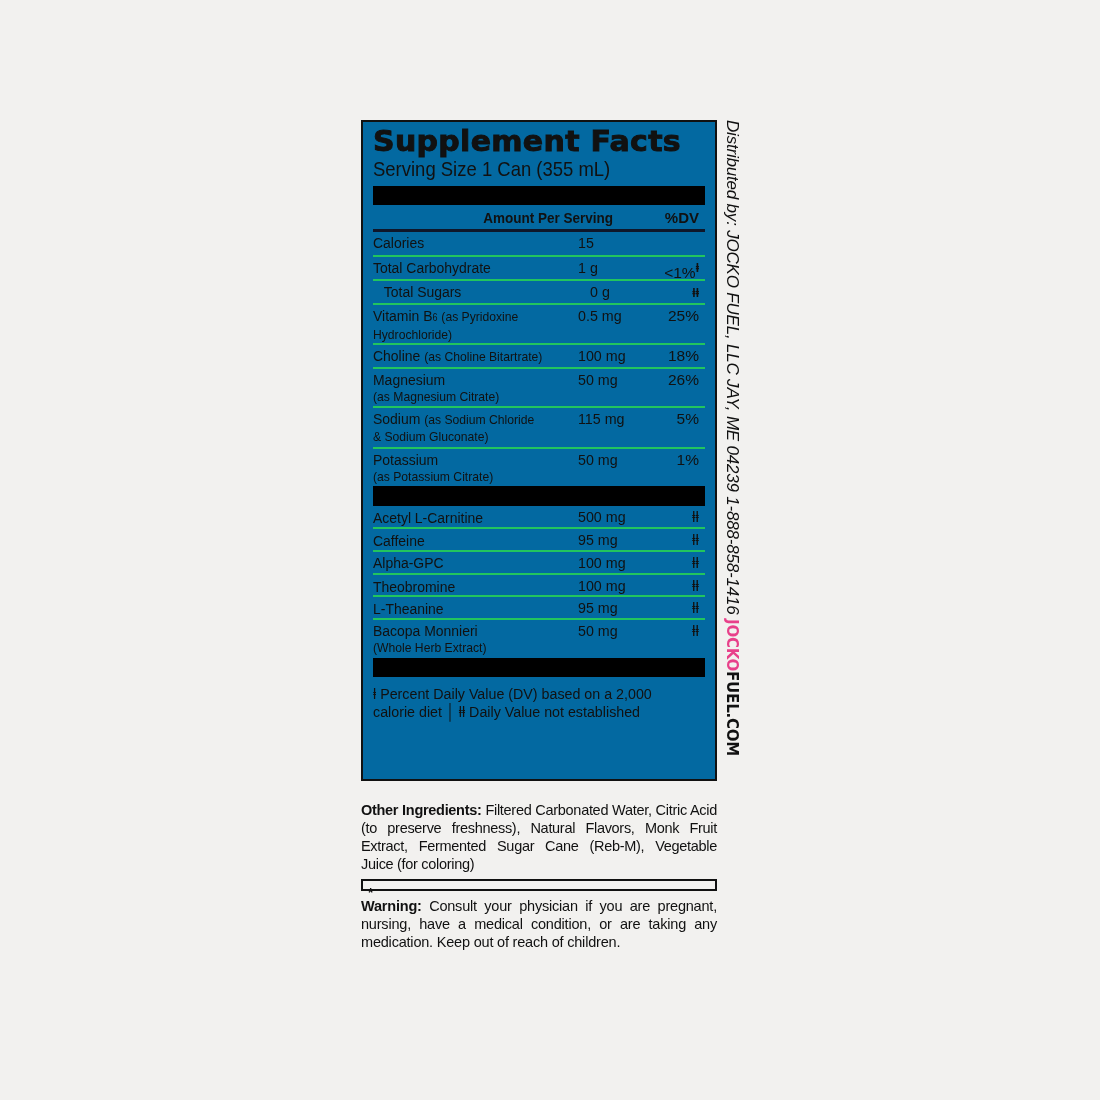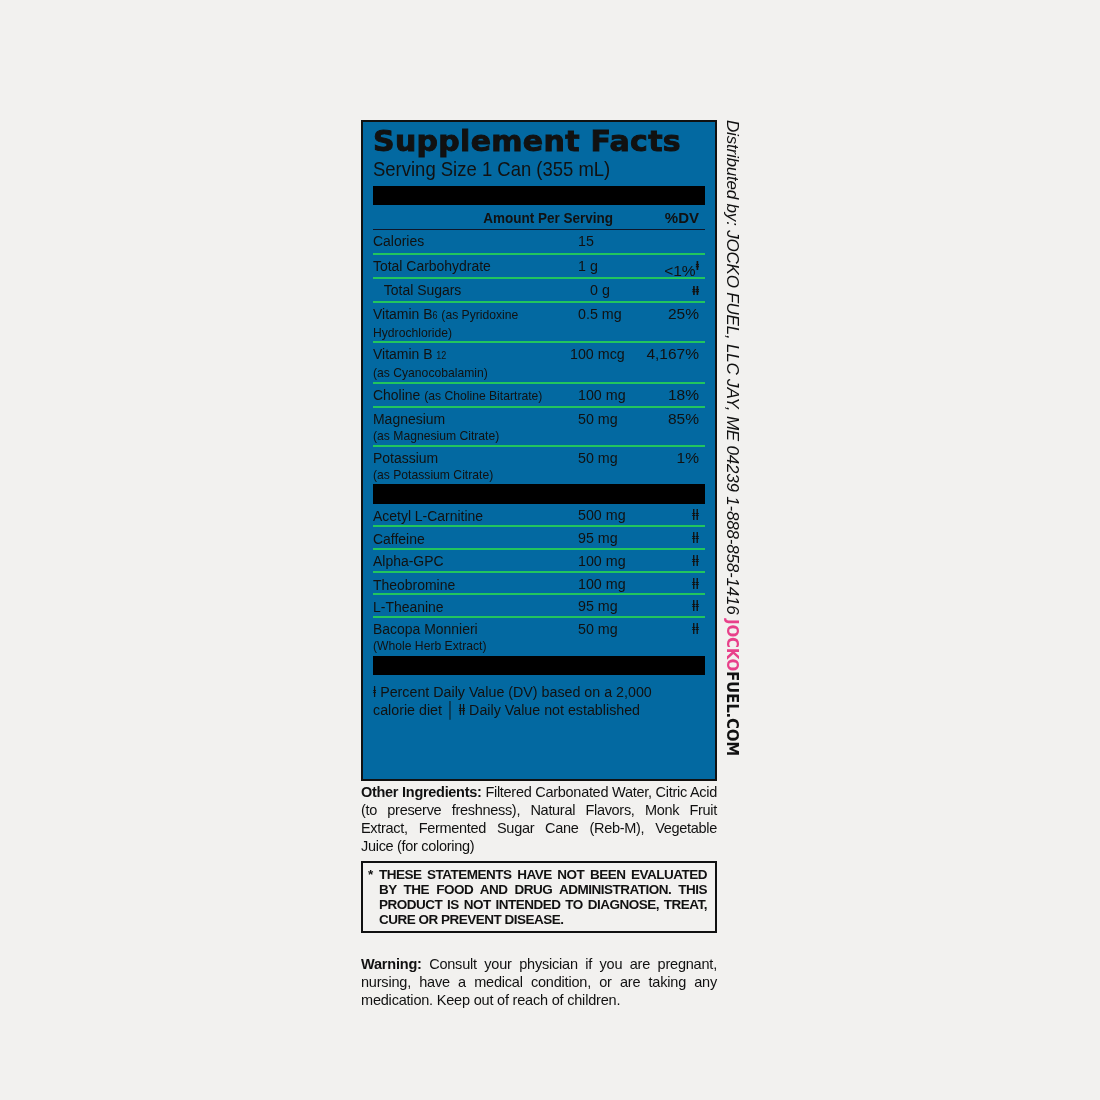--- a/index.html
+++ b/index.html
@@ -48,21 +48,21 @@
     background: #000;
     height: 19px;
     margin-top: 5px;
   }
   .header-row {
     display: flex;
     height: 24px;
     align-items: center;
     font-weight: bold;
     font-size: 15px;
-    border-bottom: 1px solid #0f172a;
+    border-bottom: 3px solid #0f172a;
   }
   .header-row .amt { width: 240px; text-align: right; transform: scaleX(0.9); transform-origin: right; }
   .header-row .dv { flex: 1; text-align: right; padding-right: 6px; }
   .row {
     display: flex;
     border-bottom: 2px solid #22c55e;
     font-size: 15.5px;
     line-height: 16px;
     box-sizing: border-box;
   }
@@ -78,41 +78,41 @@
     font-size: 15.5px;
     line-height: 18px;
     padding-top: 8px;
     transform: scaleX(0.92);
     transform-origin: left;
     white-space: nowrap;
   }
   .other {
     font-size: 14.5px;
     line-height: 18px;
-    margin-top: 2px;
+    margin-top: 20px;
     text-align: justify;
     letter-spacing: -0.3px;
   }
   .other b { font-weight: bold; }
   .disclaimer {
     margin-top: 6px;
     border: 2.5px solid #111;
     padding: 4px 8px 4px 16px;
     font-weight: bold;
     font-size: 13.5px;
     line-height: 15px;
     text-align: justify;
     text-transform: uppercase;
     position: relative;
     transform-origin: left;
     letter-spacing: -0.5px;
   }
   .disclaimer .star { position: absolute; left: 5px; top: 4px; }
   .warning {
-    margin-top: 22px;
+    margin-top: 6px;
     font-size: 14.5px;
     line-height: 18px;
     text-align: justify;
     letter-spacing: -0.2px;
   }
   .vertical {
     position: absolute;
     left: 742px; top: 120px;
     transform: rotate(90deg);
     transform-origin: left top;
@@ -155,38 +155,38 @@
       <span class="amount">0 g</span>
       <span class="pct"><span class="sym">ⱡⱡ</span></span>
     </div>
 
     <div class="row" style="height:40px">
       <span class="name"><span>Vitamin B</span><span class="sup">6</span> <span class="sub">(as Pyridoxine</span><br><span class="sub">Hydrochloride)</span></span>
       <span class="amount">0.5 mg</span>
       <span class="pct">25%</span>
     </div>
 
-    <div class="row" style="height:41px">
-      <span class="name"><span>Vitamin B</span> <span class="sup">12</span><br><span class="sub">(as Cyanocobalamin)</span></span>
-      <span class="amount">100 mcg</span>
-      <span class="pct">4,167%</span>
-    </div>
 
     <div class="row" style="height:24px">
       <span class="name"><span>Choline</span> <span class="sub">(as Choline Bitartrate)</span></span>
       <span class="amount">100 mg</span>
       <span class="pct">18%</span>
     </div>
 
     <div class="row" style="height:39px">
       <span class="name"><span>Magnesium</span><br><span class="sub">(as Magnesium Citrate)</span></span>
       <span class="amount">50 mg</span>
-      <span class="pct">85%</span>
-    </div>
-
+      <span class="pct">26%</span>
+    </div>
+
+    <div class="row" style="height:41px">
+      <span class="name"><span>Sodium</span> <span class="sub">(as Sodium Chloride</span><br><span class="sub">&amp; Sodium Gluconate)</span></span>
+      <span class="amount">115 mg</span>
+      <span class="pct">5%</span>
+    </div>
 
     <div class="row nolast" style="height:37px">
       <span class="name"><span>Potassium</span><br><span class="sub">(as Potassium Citrate)</span></span>
       <span class="amount">50 mg</span>
       <span class="pct">1%</span>
     </div>
 
     <div class="mid-bar"></div>
 
     <div class="row" style="height:23px">
@@ -225,21 +225,20 @@
     <div class="footnote">
       <div>ⱡ Percent Daily Value (DV) based on a 2,000</div>
       <div>calorie diet  │  ⱡⱡ Daily Value not established</div>
     </div>
   </div>
 
   <div class="other"><b>Other Ingredients:</b> <span>Filtered Carbonated Water, Citric Acid (to preserve freshness), Natural Flavors, Monk Fruit Extract, Fermented Sugar Cane (Reb-M), Vegetable Juice (for coloring)</span></div>
 
   <div class="disclaimer">
     <span class="star">*</span>
-    <span>These statements have not been evaluated by the Food and Drug Administration. This product is not intended to diagnose, treat, cure or prevent disease.</span>
   </div>
 
   <div class="warning"><b>Warning:</b> <span>Consult your physician if you are pregnant, nursing, have a medical condition, or are taking any medication. Keep out of reach of children.</span></div>
 </div>
 
 <div class="vertical">
   <span>Distributed by: JOCKO FUEL, LLC JAY, ME 04239 1-888-858-1416 </span><span class="site pink">JOCKO</span><span class="site">FUEL.COM</span>
 </div>
 
 </body></html>

